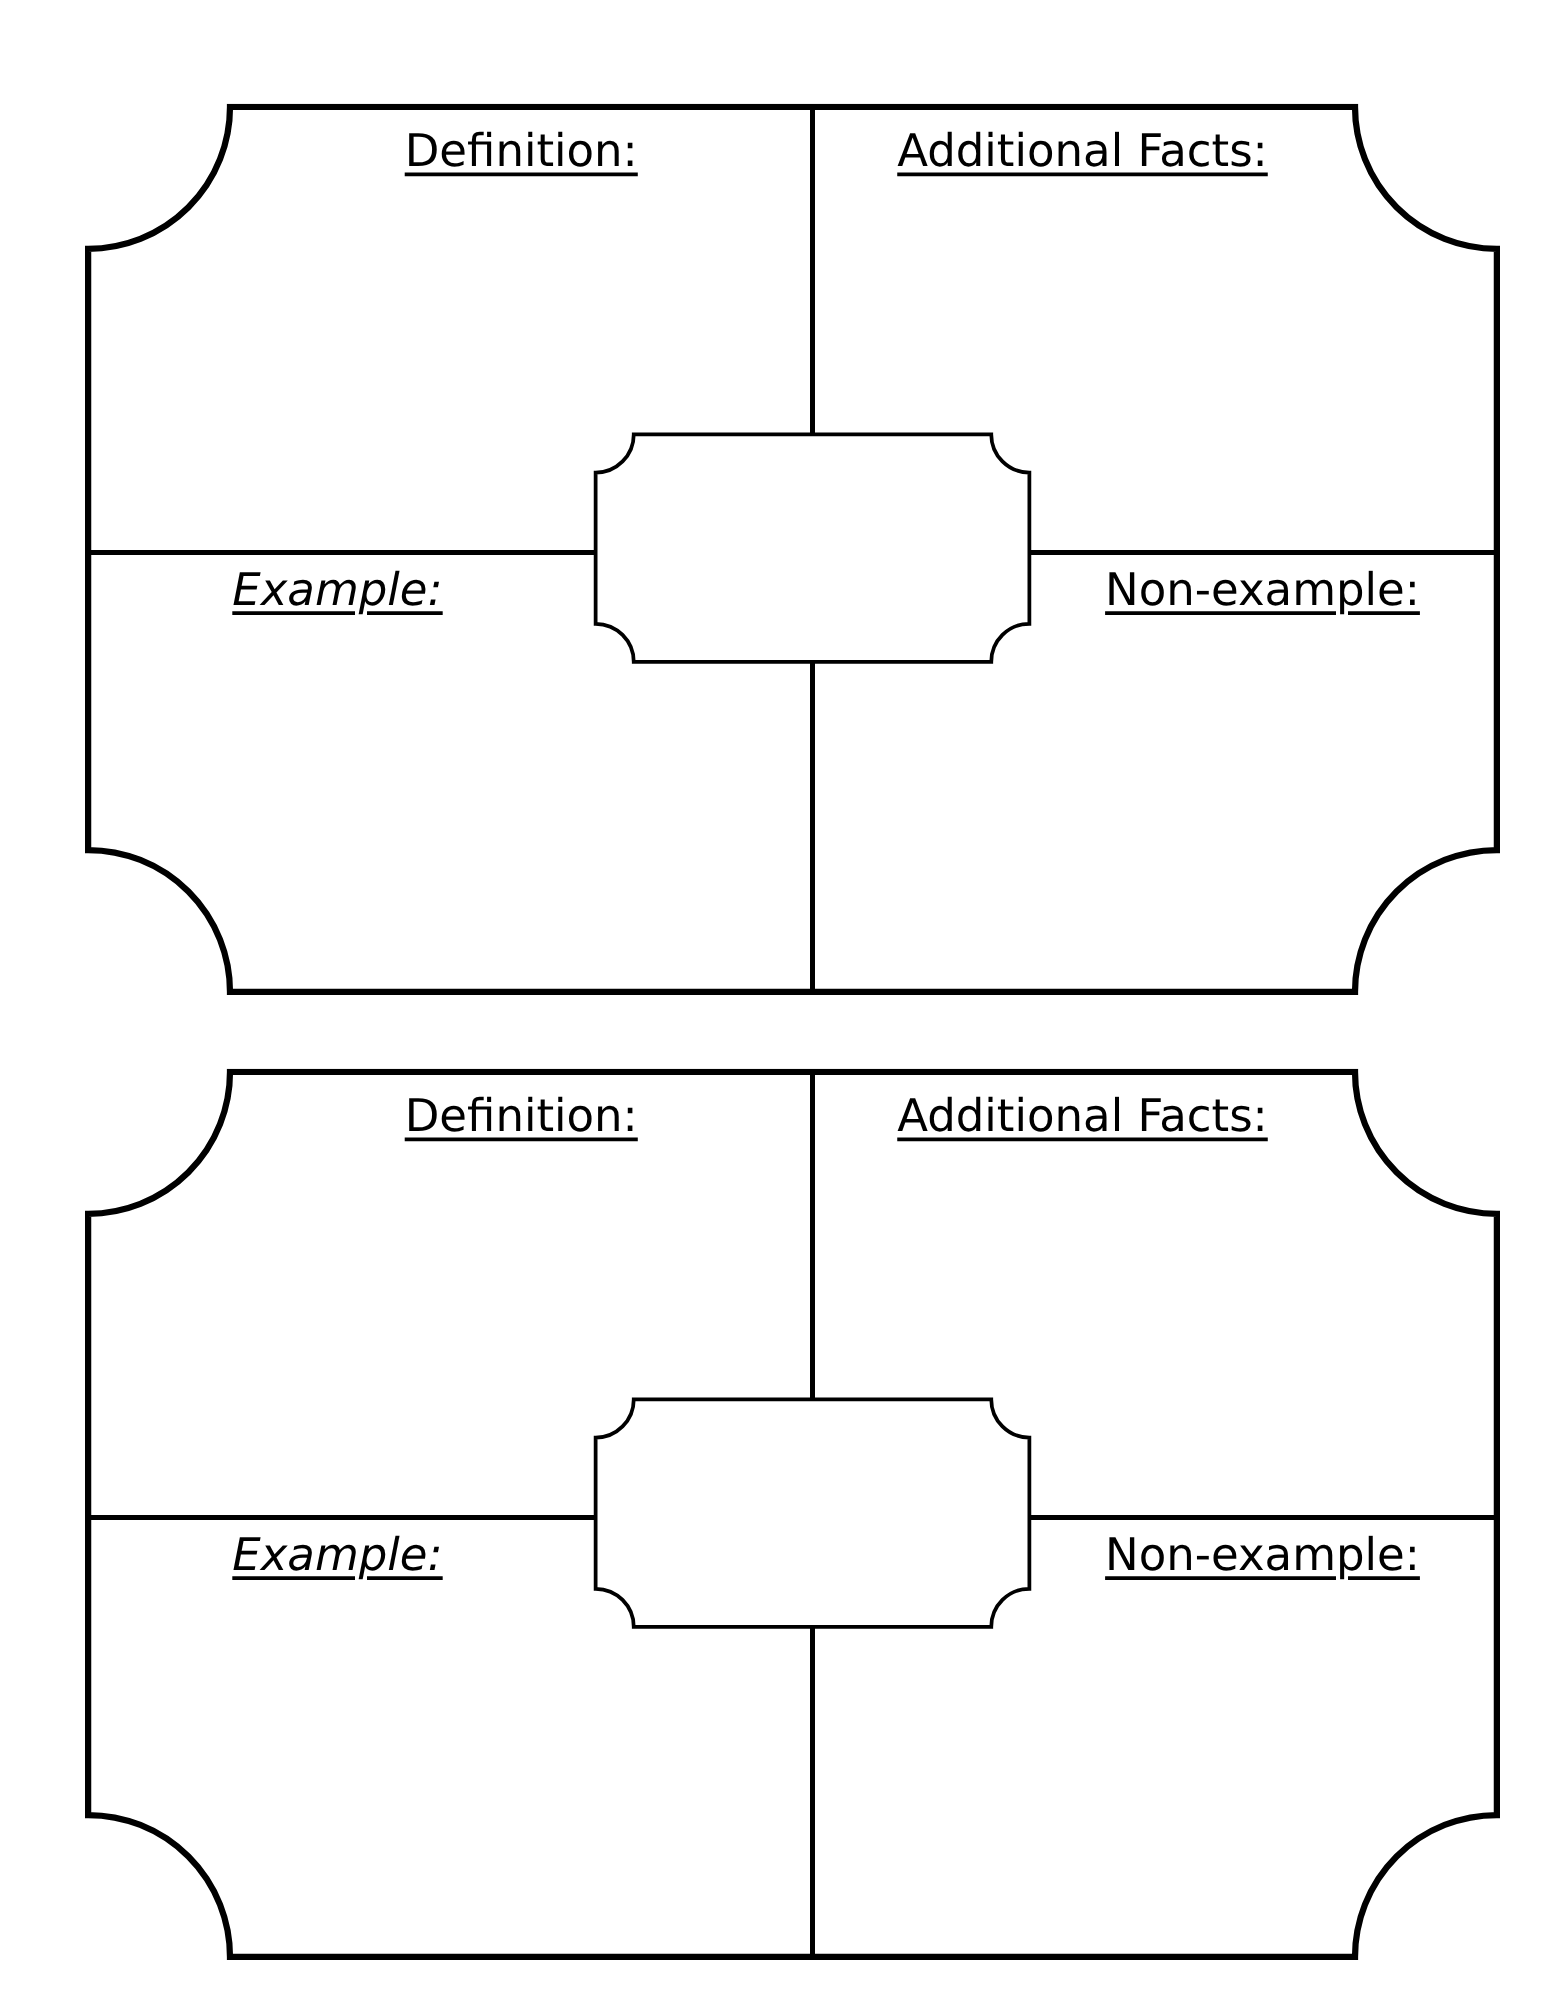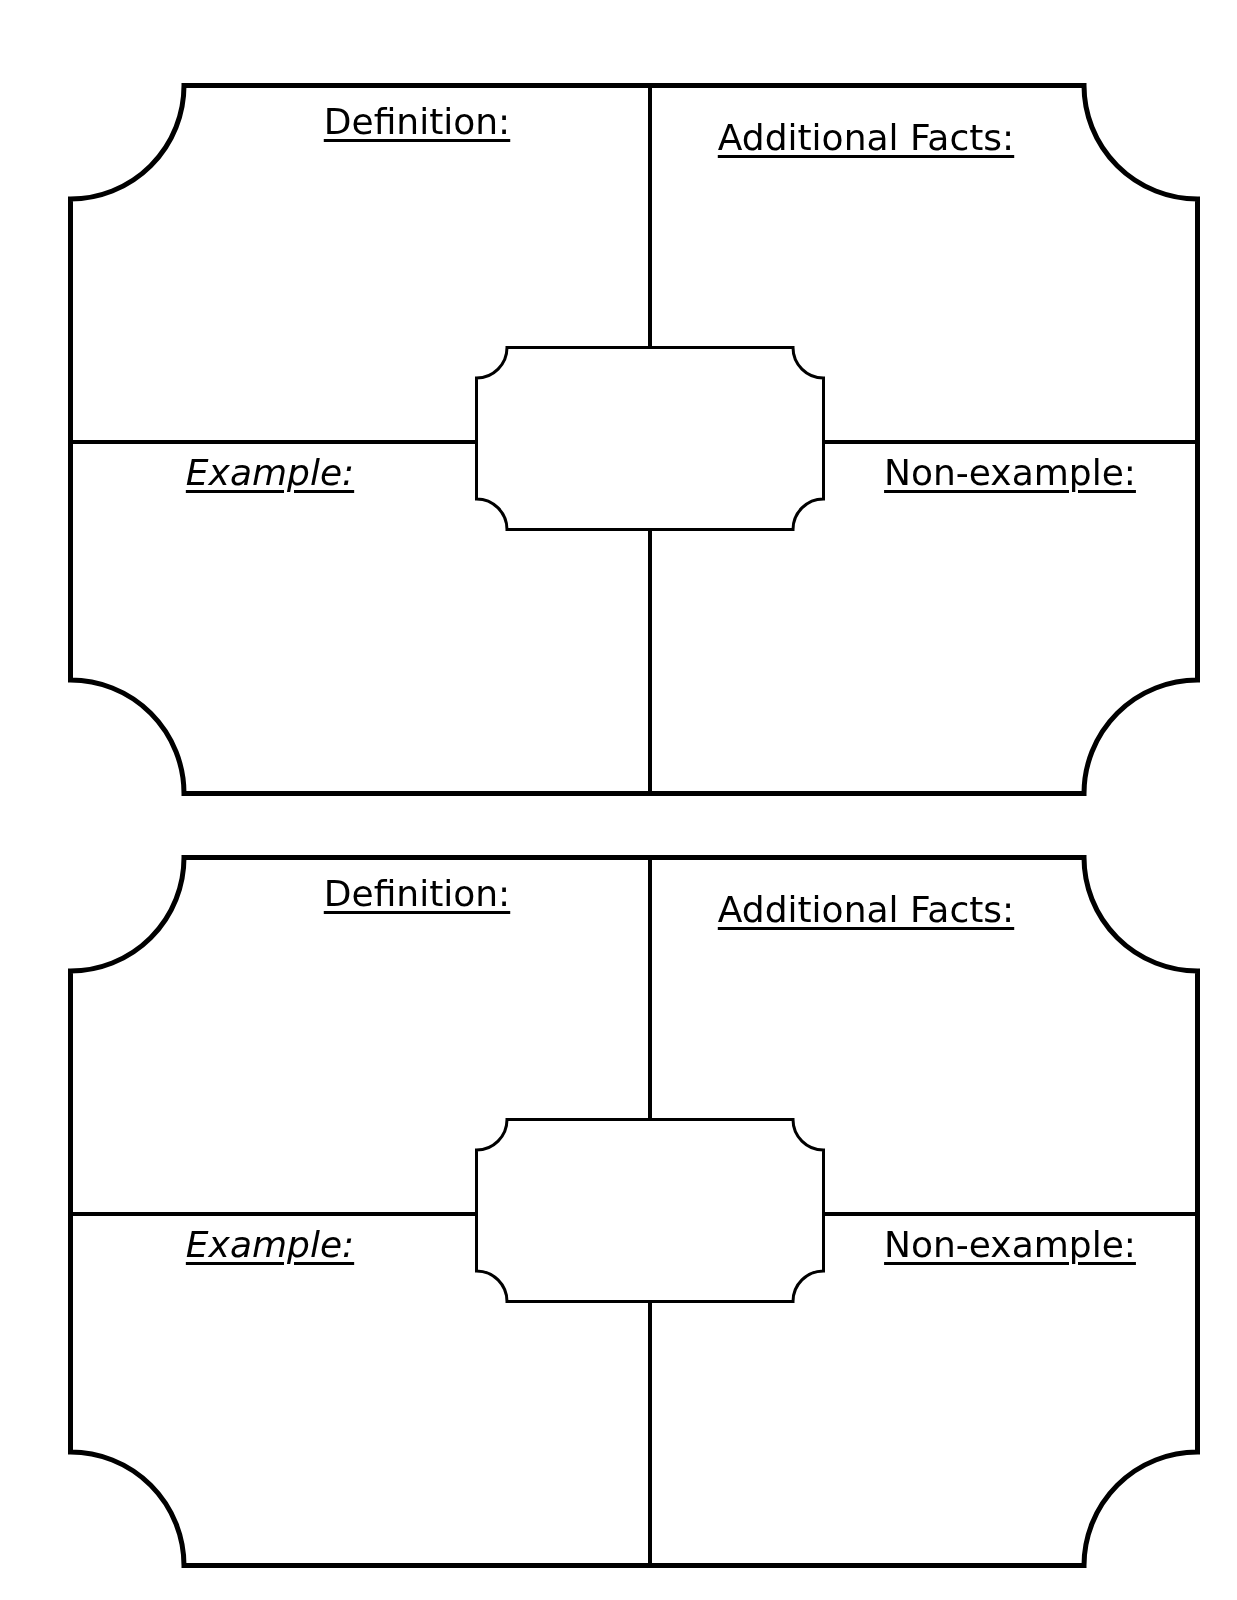--- a/index.html
+++ b/index.html
@@ -46,21 +46,21 @@
     transform: translateX(-50%);
     white-space: nowrap;
     font-size: 36px;
     line-height: 1.2;
     color: #000000;
     text-decoration: underline;
     text-decoration-thickness: 2.5px;
     text-underline-offset: 5px;
   }
   .label-definition  { left: 349px; top: 17px; }
-  .label-additional  { left: 798px; top: 17px; margin-top: 16px; }
+  .label-additional  { left: 798px; top: 17px; }
   .label-example     { left: 202px; top: 368px; font-style: italic; }
   .label-nonexample  { left: 942px; top: 368px; }
   .area {
     position: absolute;
     font-size: 30px;
     color: #000000;
   }
   .area-definition { left: 30px;  top: 78px;  width: 540px; height: 262px; }
   .area-additional { left: 595px; top: 78px;  width: 505px; height: 262px; }
   .area-example    { left: 30px;  top: 420px; width: 365px; height: 260px; }

